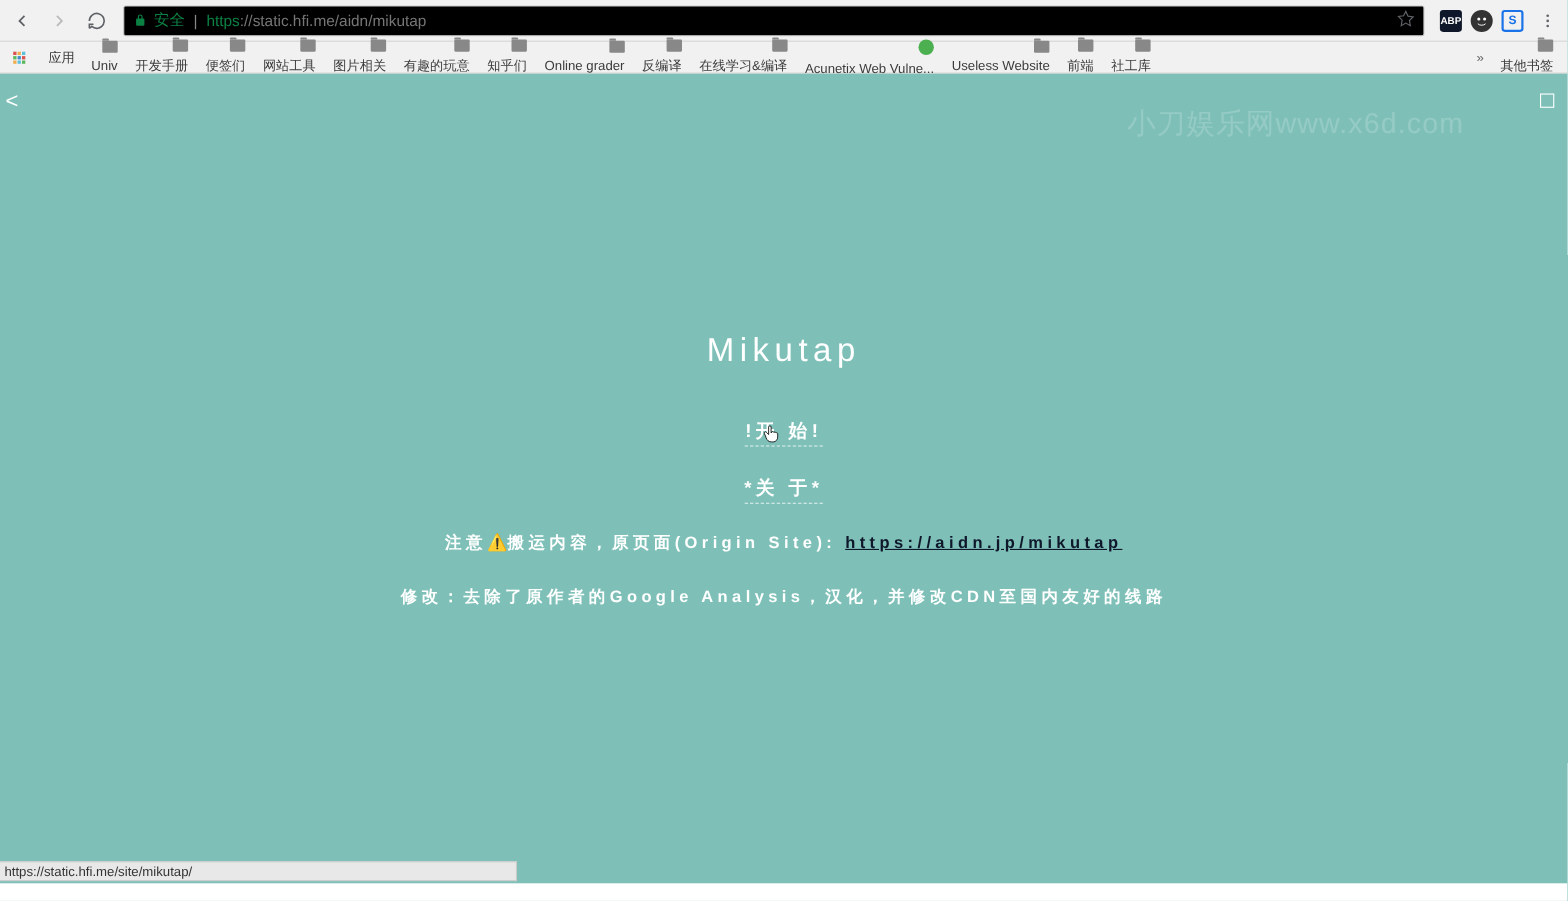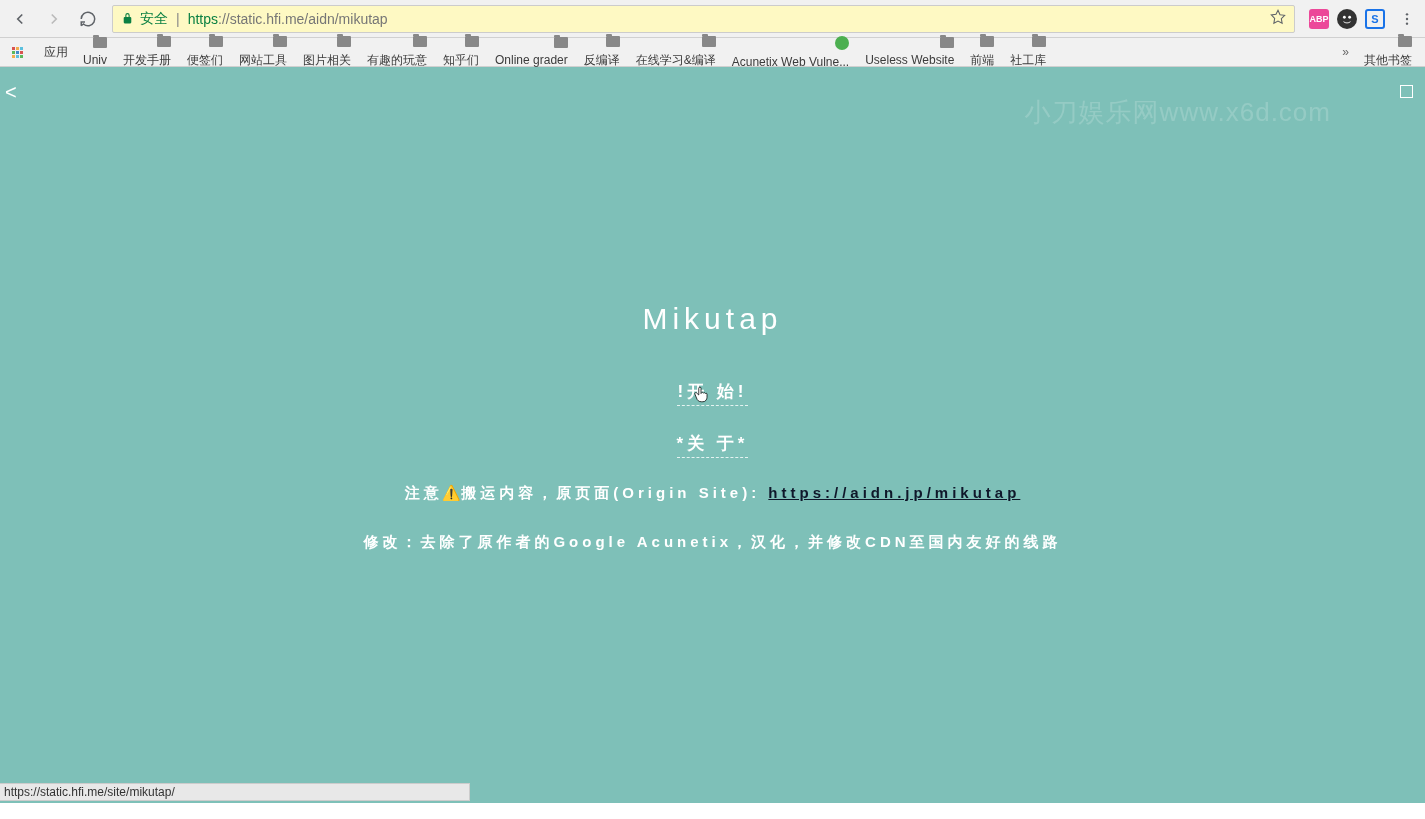--- a/index.html
+++ b/index.html
@@ -38,21 +38,21 @@
     .nav-btn.disabled {
       color: #bbb;
     }
     .nav-btn svg {
       width: 18px;
       height: 18px;
     }
     .address-bar {
       flex: 1;
       height: 28px;
-      background: #fef9c3;
+      background: #000000;
       border: 1px solid #ccc;
       border-radius: 2px;
       display: flex;
       align-items: center;
       padding: 0 8px;
       gap: 6px;
       font-size: 14px;
       color: #333;
       margin: 0 4px;
     }
@@ -95,21 +95,21 @@
     }
     .ext-icon {
       width: 20px;
       height: 20px;
       display: flex;
       align-items: center;
       justify-content: center;
       border-radius: 3px;
     }
     .ext-abp {
-      background: #ec4899;
+      background: #0f172a;
       color: #fff;
       font-size: 9px;
       font-weight: bold;
     }
     .ext-octo {
       background: #333;
       color: #fff;
       border-radius: 50%;
     }
     .ext-s {
@@ -460,17 +460,17 @@
     <div class="link-btn">
       <span>!开 始!</span>
       <svg class="cursor-hand" viewBox="0 0 24 24">
           <path fill="#fff" stroke="#000" stroke-width="1" d="M9 3a1.5 1.5 0 0 1 3 0v7l1-1a1.3 1.3 0 0 1 2 0l.5.5a1.3 1.3 0 0 1 2 0l.5.5a1.3 1.3 0 0 1 2 1v4c0 3-2 6-5.5 6h-2C9 21 7 19 6 16l-2-5a1.4 1.4 0 0 1 2.3-1.6L9 12V3z"></path>
         </svg>
     </div>
     <div class="link-btn">*关 于*</div>
     <div class="notice">
       <span>注意</span><span class="warn-emoji">⚠️</span><span>搬运内容，原页面(Origin Site): </span><a>https://aidn.jp/mikutap</a>
     </div>
-    <div class="mod-text">修改：去除了原作者的Google Acunetix，汉化，并修改CDN至国内友好的线路</div>
+    <div class="mod-text">修改：去除了原作者的Google Analysis，汉化，并修改CDN至国内友好的线路</div>
   </div>
 </div>
 
 <div class="status-bar">https://static.hfi.me/site/mikutap/</div>
 
 </body></html>

